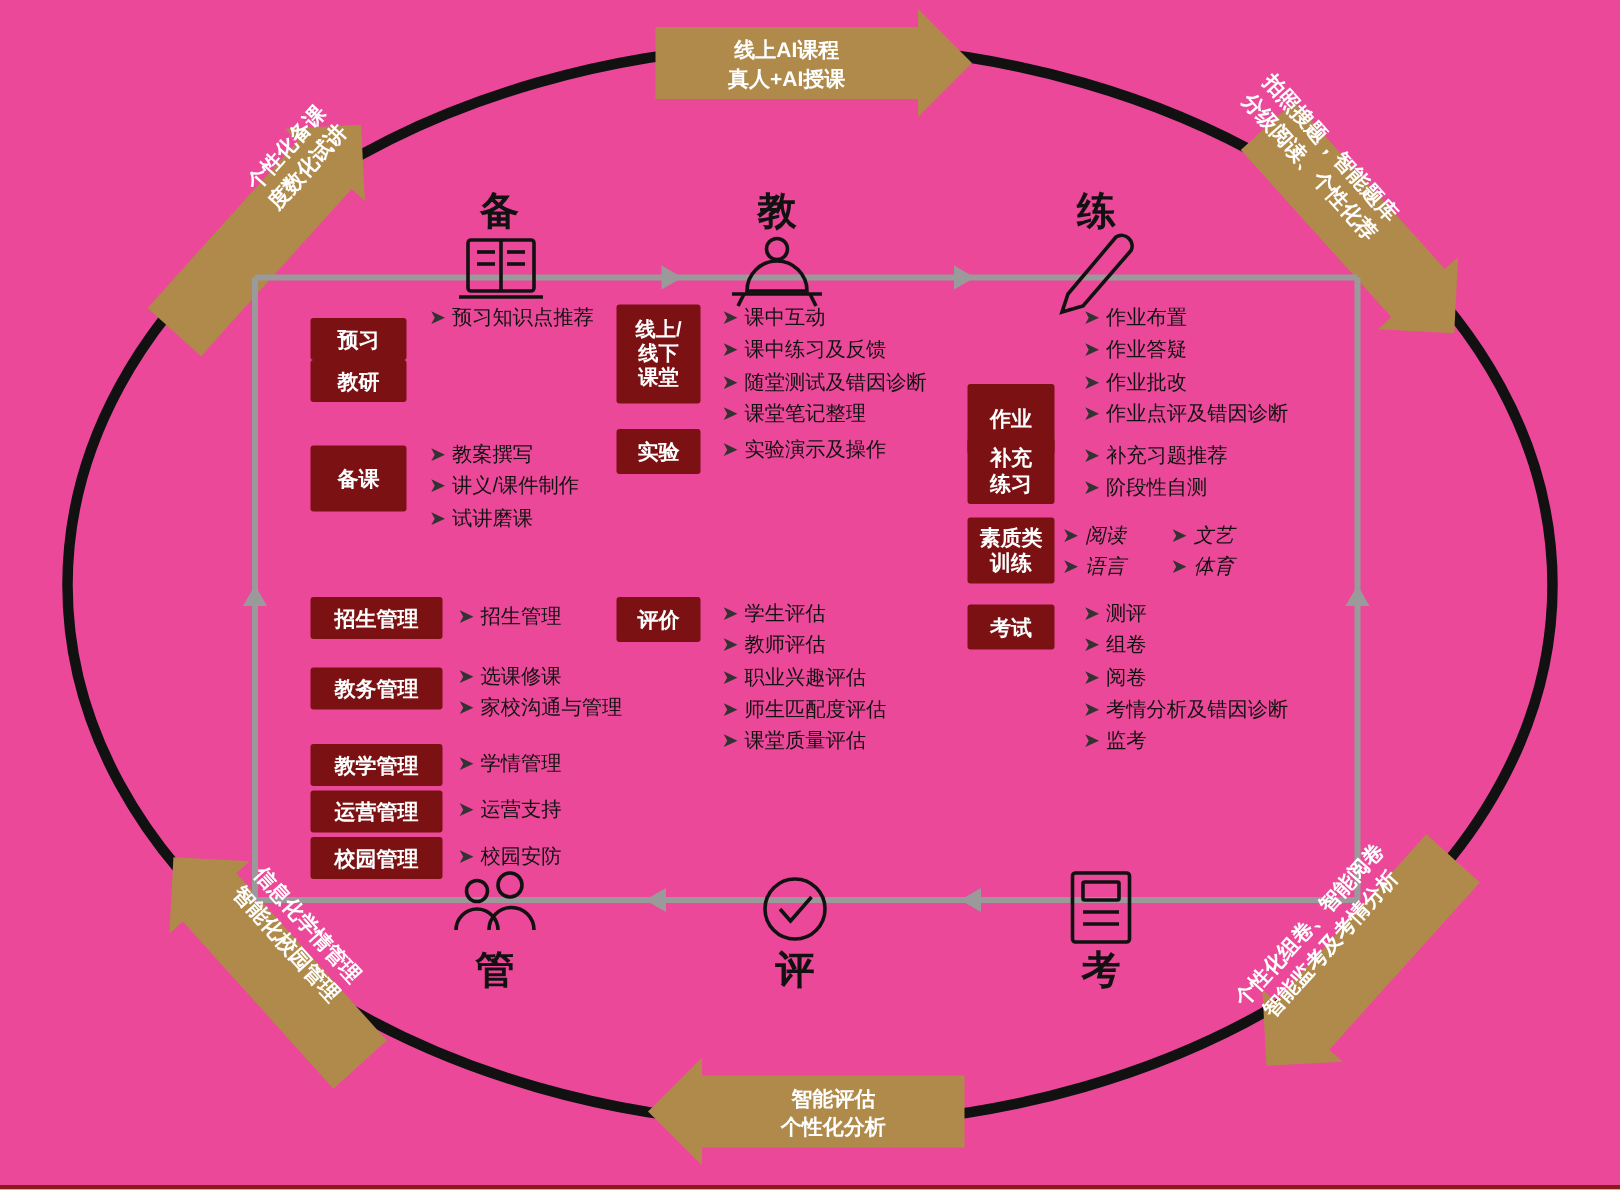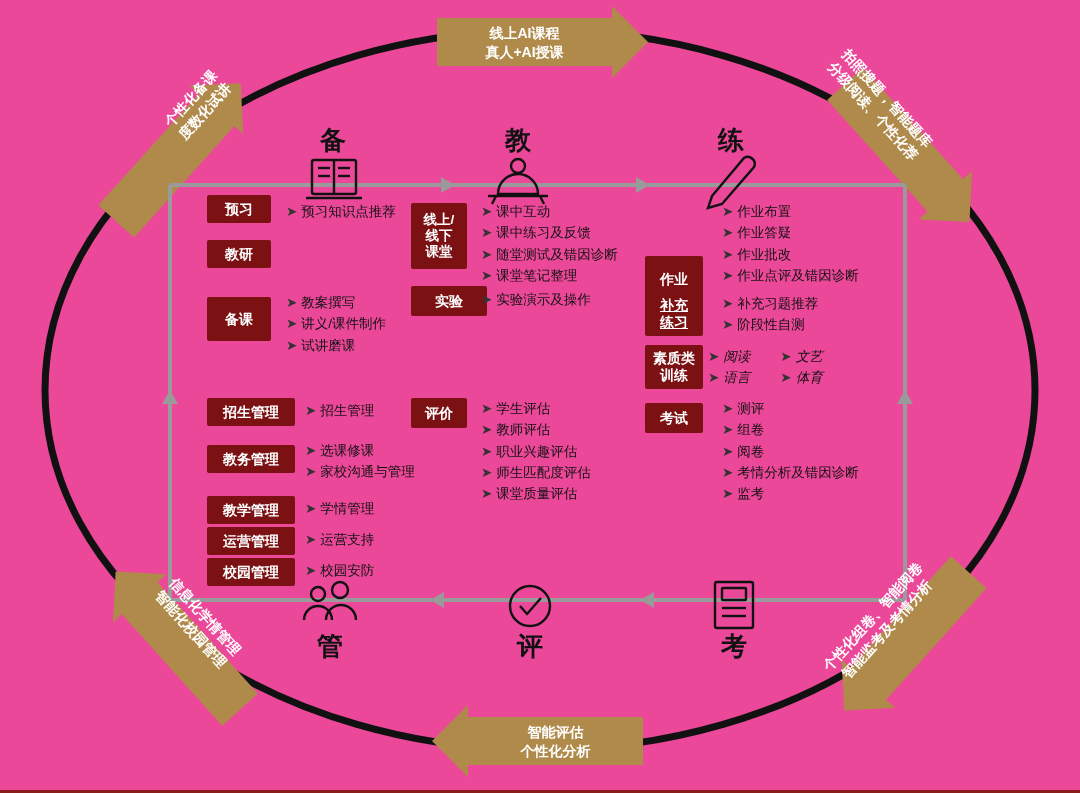--- a/index.html
+++ b/index.html
@@ -144,21 +144,21 @@
 度数化试讲</div>
 
   <div class="stage-char" style="left:320px;top:123px;">备</div>
   <div class="stage-char" style="left:505px;top:123px;">教</div>
   <div class="stage-char" style="left:718px;top:123px;">练</div>
   <div class="stage-char" style="left:317px;top:629px;">管</div>
   <div class="stage-char" style="left:517px;top:629px;">评</div>
   <div class="stage-char" style="left:721px;top:629px;">考</div>
 
 
-  <div class="tag" style="left:207px;top:195px;width:64px;height:28px;">预习</div>
+  <div class="tag" style="left:207px;top:212px;width:64px;height:28px;">预习</div>
   <div class="bullets" style="left:286px;top:201px;">
     <div><span class="bul-mark">➤</span><span>预习知识点推荐</span></div>
   </div>
 
   <div class="tag" style="left:207px;top:240px;width:64px;height:28px;">教研</div>
 
   <div class="tag" style="left:207px;top:297px;width:64px;height:44px;">备课</div>
   <div class="bullets" style="left:286px;top:292px;">
     <div><span class="bul-mark">➤</span><span>教案撰写</span></div>
     <div><span class="bul-mark">➤</span><span>讲义/课件制作</span></div>
@@ -168,34 +168,34 @@
   <div class="tag" style="left:411px;top:203px;width:56px;height:66px;font-size:13.5px;">线上/
 线下
 课堂</div>
   <div class="bullets" style="left:481px;top:201px;">
     <div><span class="bul-mark">➤</span><span>课中互动</span></div>
     <div><span class="bul-mark">➤</span><span>课中练习及反馈</span></div>
     <div><span class="bul-mark">➤</span><span>随堂测试及错因诊断</span></div>
     <div><span class="bul-mark">➤</span><span>课堂笔记整理</span></div>
   </div>
 
-  <div class="tag" style="left:411px;top:286px;width:76px;height:30px;">实验</div>
+  <div class="tag" style="left:411px;top:286px;width:56px;height:30px;">实验</div>
   <div class="bullets" style="left:481px;top:289px;">
     <div><span class="bul-mark">➤</span><span>实验演示及操作</span></div>
   </div>
 
   <div class="tag" style="left:645px;top:208px;width:58px;height:47px;margin-top:48px;">作业</div>
   <div class="bullets" style="left:722px;top:201px;">
     <div><span class="bul-mark">➤</span><span>作业布置</span></div>
     <div><span class="bul-mark">➤</span><span>作业答疑</span></div>
     <div><span class="bul-mark">➤</span><span>作业批改</span></div>
     <div><span class="bul-mark">➤</span><span>作业点评及错因诊断</span></div>
   </div>
 
-  <div class="tag" style="left:645px;top:292px;width:58px;height:44px;text-decoration:underline;">补充
+  <div class="tag" style="left:645px;top:292px;width:58px;height:44px;">补充
 练习</div>
   <div class="bullets" style="left:722px;top:293px;">
     <div><span class="bul-mark">➤</span><span>补充习题推荐</span></div>
     <div><span class="bul-mark">➤</span><span>阶段性自测</span></div>
   </div>
 
   <div class="tag" style="left:645px;top:345px;width:58px;height:44px;">素质类
 训练</div>
   <div class="two-col" style="left:708px;top:346px;font-style:italic;">
     <div class="row">

